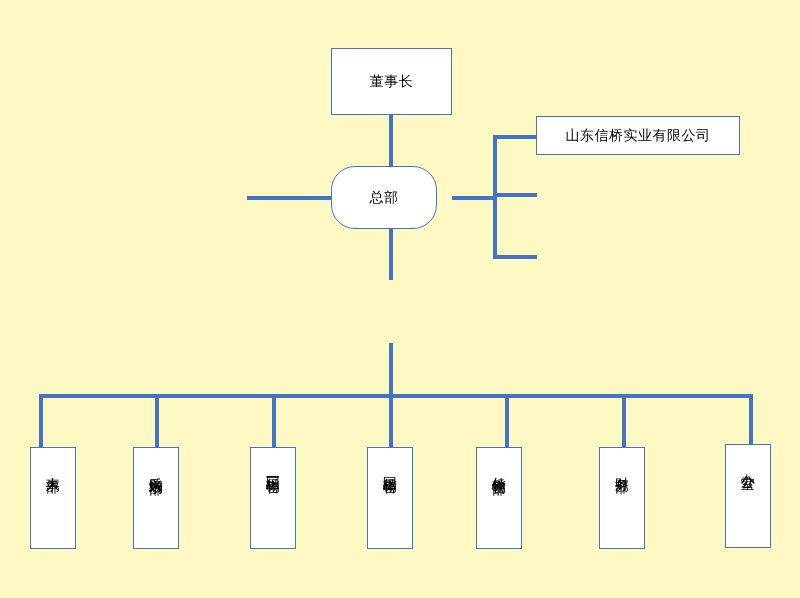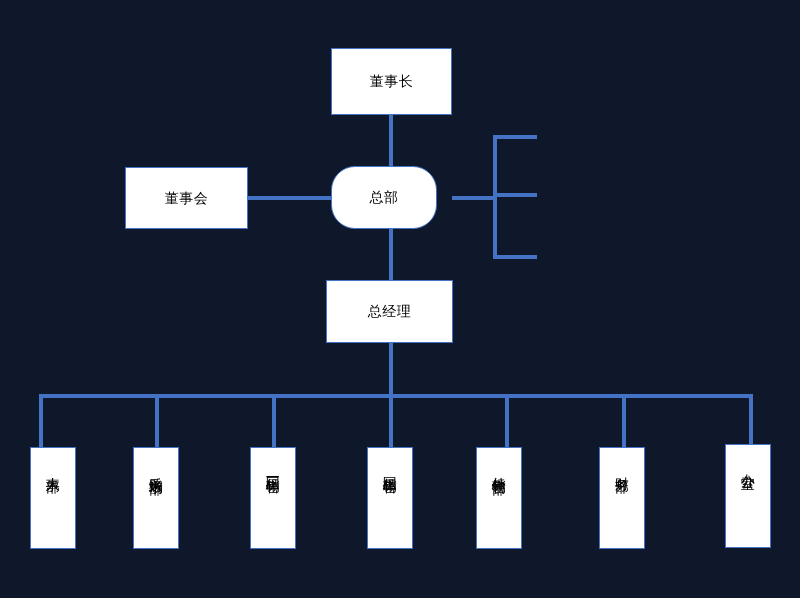--- a/index.html
+++ b/index.html
@@ -10,21 +10,21 @@
   }
   body {
     font-family: "DejaVu Sans", "Liberation Sans", sans-serif;
     color: #000000;
   }
 
   #chart {
     position: relative;
     width: 800px;
     height: 598px;
-    background: #0f172a;
+    background: #fef9c3;
     overflow: hidden;
   }
 
   
   .conn {
     position: absolute;
     background: #4472c4;
   }
   .conn-v { width: 4px; }
   .conn-h { height: 4px; }
@@ -100,32 +100,29 @@
   <div class="conn conn-v" style="left:272px; top:394px; height:53px;"></div>
   <div class="conn conn-v" style="left:389px; top:394px; height:53px;"></div>
   <div class="conn conn-v" style="left:505px; top:394px; height:53px;"></div>
   <div class="conn conn-v" style="left:622px; top:394px; height:53px;"></div>
   <div class="conn conn-v" style="left:749px; top:394px; height:53px;"></div>
 
   <div class="node node-h" style="left:331px; top:48px; width:121px; height:67px;">
     <span class="label">董事长</span>
   </div>
 
-  <div class="node node-h" style="left:125px; top:167px; width:123px; height:62px;">
-    <span class="label">董事会</span>
-  </div>
 
   <div class="node node-h" style="left:331px; top:166px; width:106px; height:63px;border-radius:24px;">
     <span class="label">总部</span>
   </div>
 
-  <div class="node node-h" style="left:326px; top:280px; width:127px; height:63px;">
-    <span class="label">总经理</span>
+
+  <div class="node node-sub" style="left:536px; top:116px; width:204px; height:39px;">
+    <span class="label">山东信桥实业有限公司</span>
   </div>
-
 
   <div class="node node-v" style="left:30px; top:447px; width:46px; height:102px;">
     <span class="label">人事部</span>
   </div>
   <div class="node node-v" style="left:133px; top:447px; width:46px; height:102px;">
     <span class="label">采购市场部</span>
   </div>
   <div class="node node-v" style="left:250px; top:447px; width:46px; height:102px;">
     <span class="label">国标销售一</span>
   </div>

